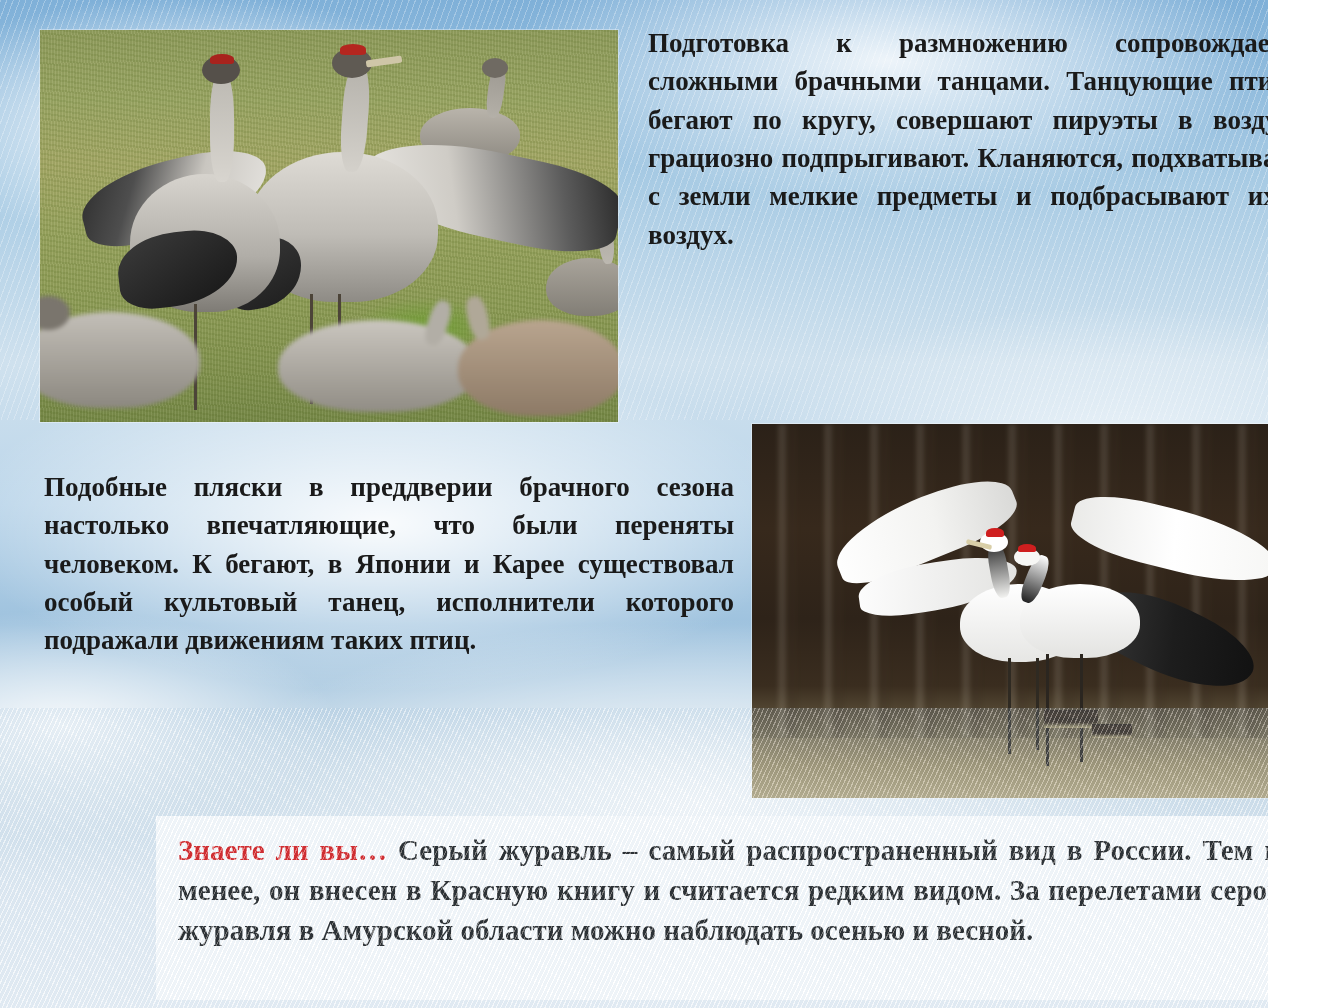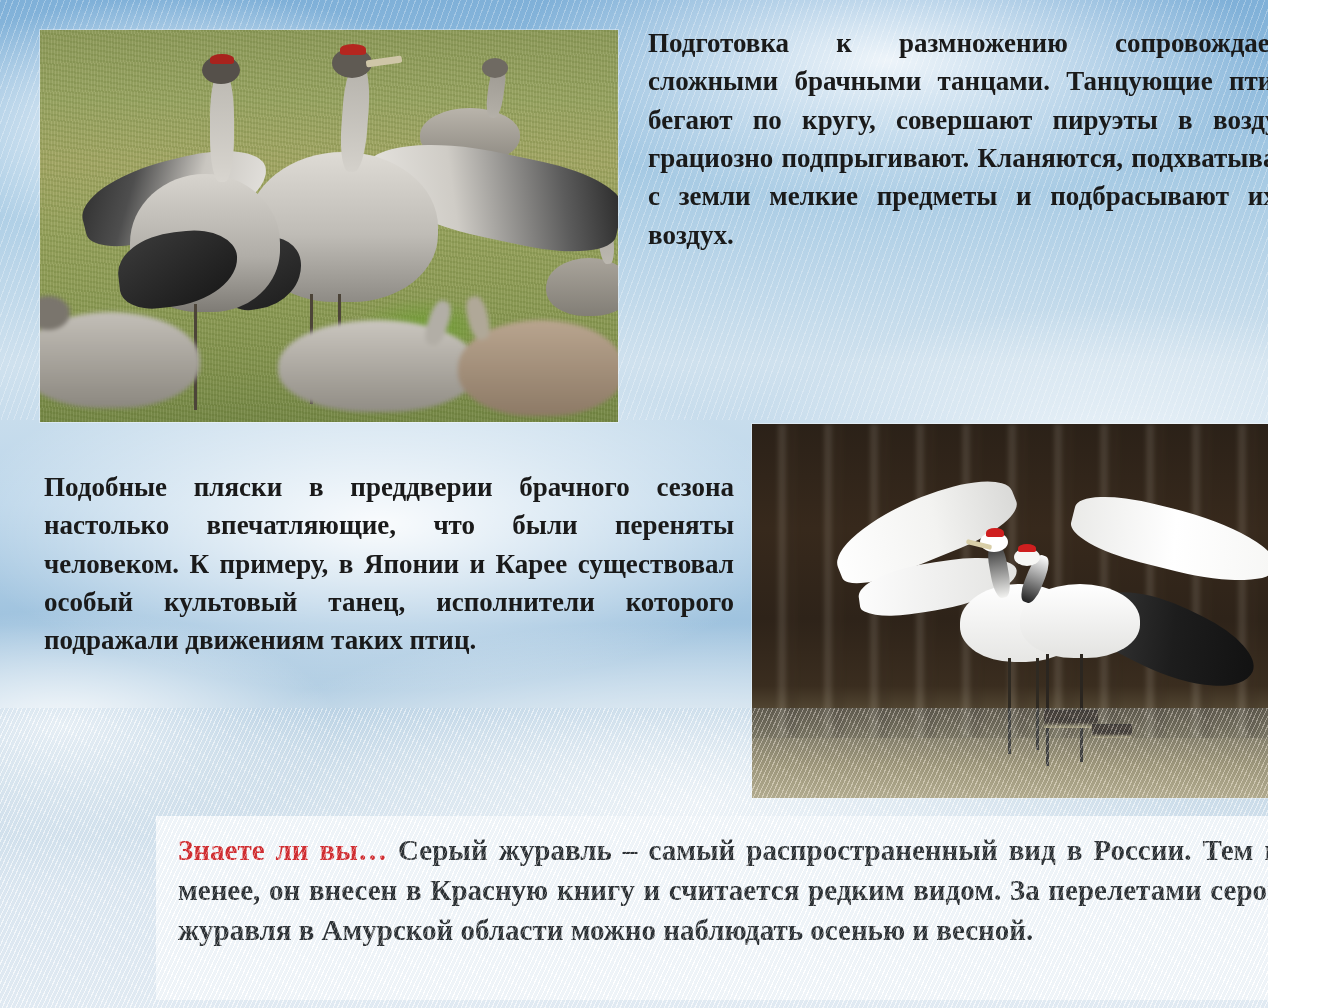--- a/index.html
+++ b/index.html
@@ -262,21 +262,21 @@
       <div class="neck" style="left:150px; top:-2px; width:20px; height:46px; background:#b2aea6; transform:rotate(18deg);"></div>
     </div>
     <div class="bird" style="left:418px; top:266px; width:170px; height:140px; filter:blur(2px);">
       <div class="body" style="left:0; top:24px; width:166px; height:96px; background:linear-gradient(180deg,#b9a58f,#8d7a66);"></div>
       <div class="neck" style="left:10px; top:0px; width:20px; height:44px; background:#b0a898; transform:rotate(-14deg);"></div>
     </div>
   </div>
 
   <div class="txt" id="para-top">Подготовка к размножению сопровождается сложными брачными танцами. Танцующие птицы бегают по кругу, совершают пируэты в воздухе, грациозно подпрыгивают. Кланяются, подхватывают с земли мелкие предметы и подбрасывают их в воздух.</div>
 
-  <div class="txt" id="para-middle">Подобные пляски в преддверии брачного сезона настолько впечатляющие, что были переняты человеком. К примеру, в Японии и Карее существовал особый культовый танец, исполнители которого подражали движениям таких птиц.</div>
+  <div class="txt" id="para-middle">Подобные пляски в преддверии брачного сезона настолько впечатляющие, что были переняты человеком. К бегают, в Японии и Карее существовал особый культовый танец, исполнители которого подражали движениям таких птиц.</div>
 
   <div class="photo" id="photo-white-cranes">
     <div class="forest">
       <div class="trunks"></div>
       <div class="ground"></div>
     </div>
 
     <div class="bird" style="left:88px; top:68px; width:300px; height:270px;">
       <div class="wing" style="left:-10px; top:6px; width:190px; height:62px;
                   background:linear-gradient(100deg,#ffffff 0%,#f3f3f1 55%,#d8d8d6 100%);

